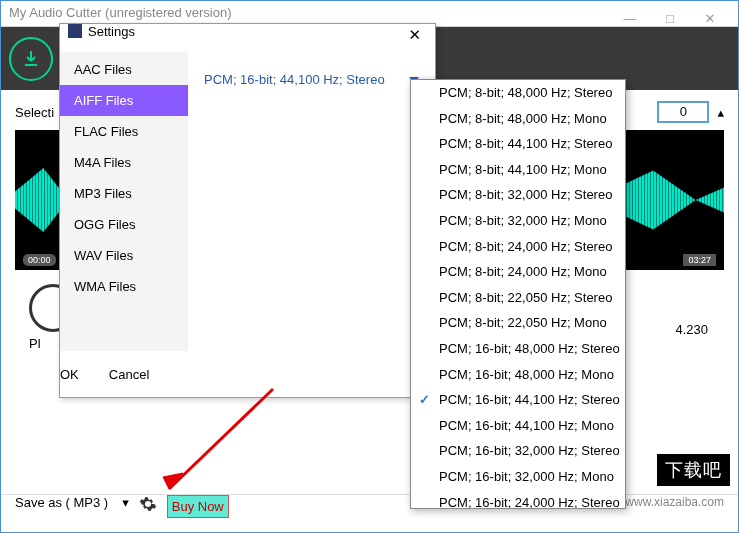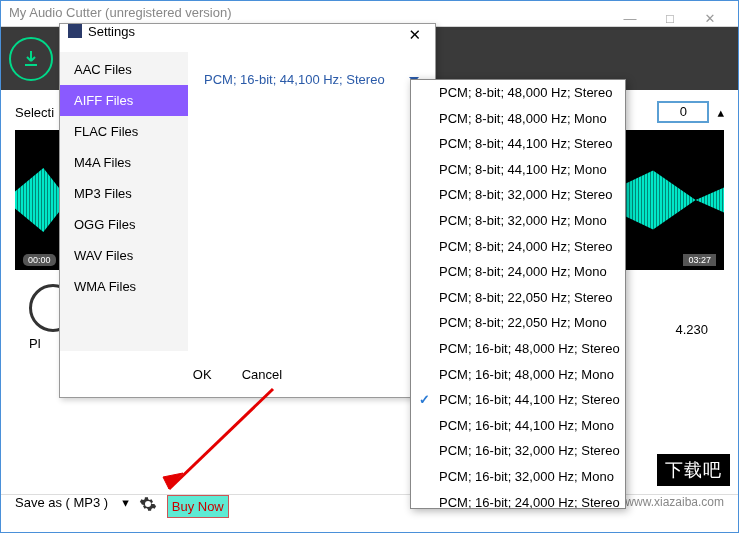--- a/index.html
+++ b/index.html
@@ -37,21 +37,21 @@
 .modal .mtitle .appico{width:14px;height:14px;background:#2a3a6a}
 .modal .mtitle .mx{margin-left:auto;font-size:15px;padding:2px 6px;cursor:pointer}
 .modal .mbody{flex:1;display:flex;overflow:hidden}
 .sidebar{width:128px;background:#f4f4f4;display:flex;flex-direction:column;padding-top:2px}
 .sidebar .hdr{color:#2a5aa8;font-weight:bold;padding:8px 10px}
 .sidebar .itm{padding:8px 14px;cursor:pointer}
 .sidebar .itm.sel{background:#8a5aff;color:#fff}
 .right{flex:1;padding:16px 10px;position:relative}
 .combo{color:#2a5aa8;display:flex;align-items:center;gap:10px;padding:4px 6px;cursor:pointer}
 .combo .tri{margin-left:auto;width:0;height:0;border-left:5px solid transparent;border-right:5px solid transparent;border-top:6px solid #2a5aa8}
-.mbtns{height:46px;display:flex;align-items:center;justify-content:center;gap:30px;padding-right:20px;font-size:16px}
+.mbtns{height:46px;display:flex;align-items:center;justify-content:flex-start;gap:30px;padding-right:20px;font-size:16px}
 .mbtns span{cursor:pointer}
 
 
 .dropdown{position:absolute;left:409px;top:78px;width:216px;height:430px;background:#fff;border:1px solid #888;box-shadow:2px 2px 8px rgba(0,0,0,.3);z-index:20;overflow:hidden}
 .dropdown .opt{padding:4px 8px 4px 28px;cursor:pointer;white-space:nowrap;position:relative;line-height:17.6px;font-size:13px}
 .dropdown .opt.chk::before{content:"✓";position:absolute;left:8px;color:#2a7ad4;font-weight:bold}
 
 
 .arrow{position:absolute;left:142px;top:380px;z-index:30;pointer-events:none}
 .arrow line,.arrow polygon{stroke:#e40000;fill:#e40000}

